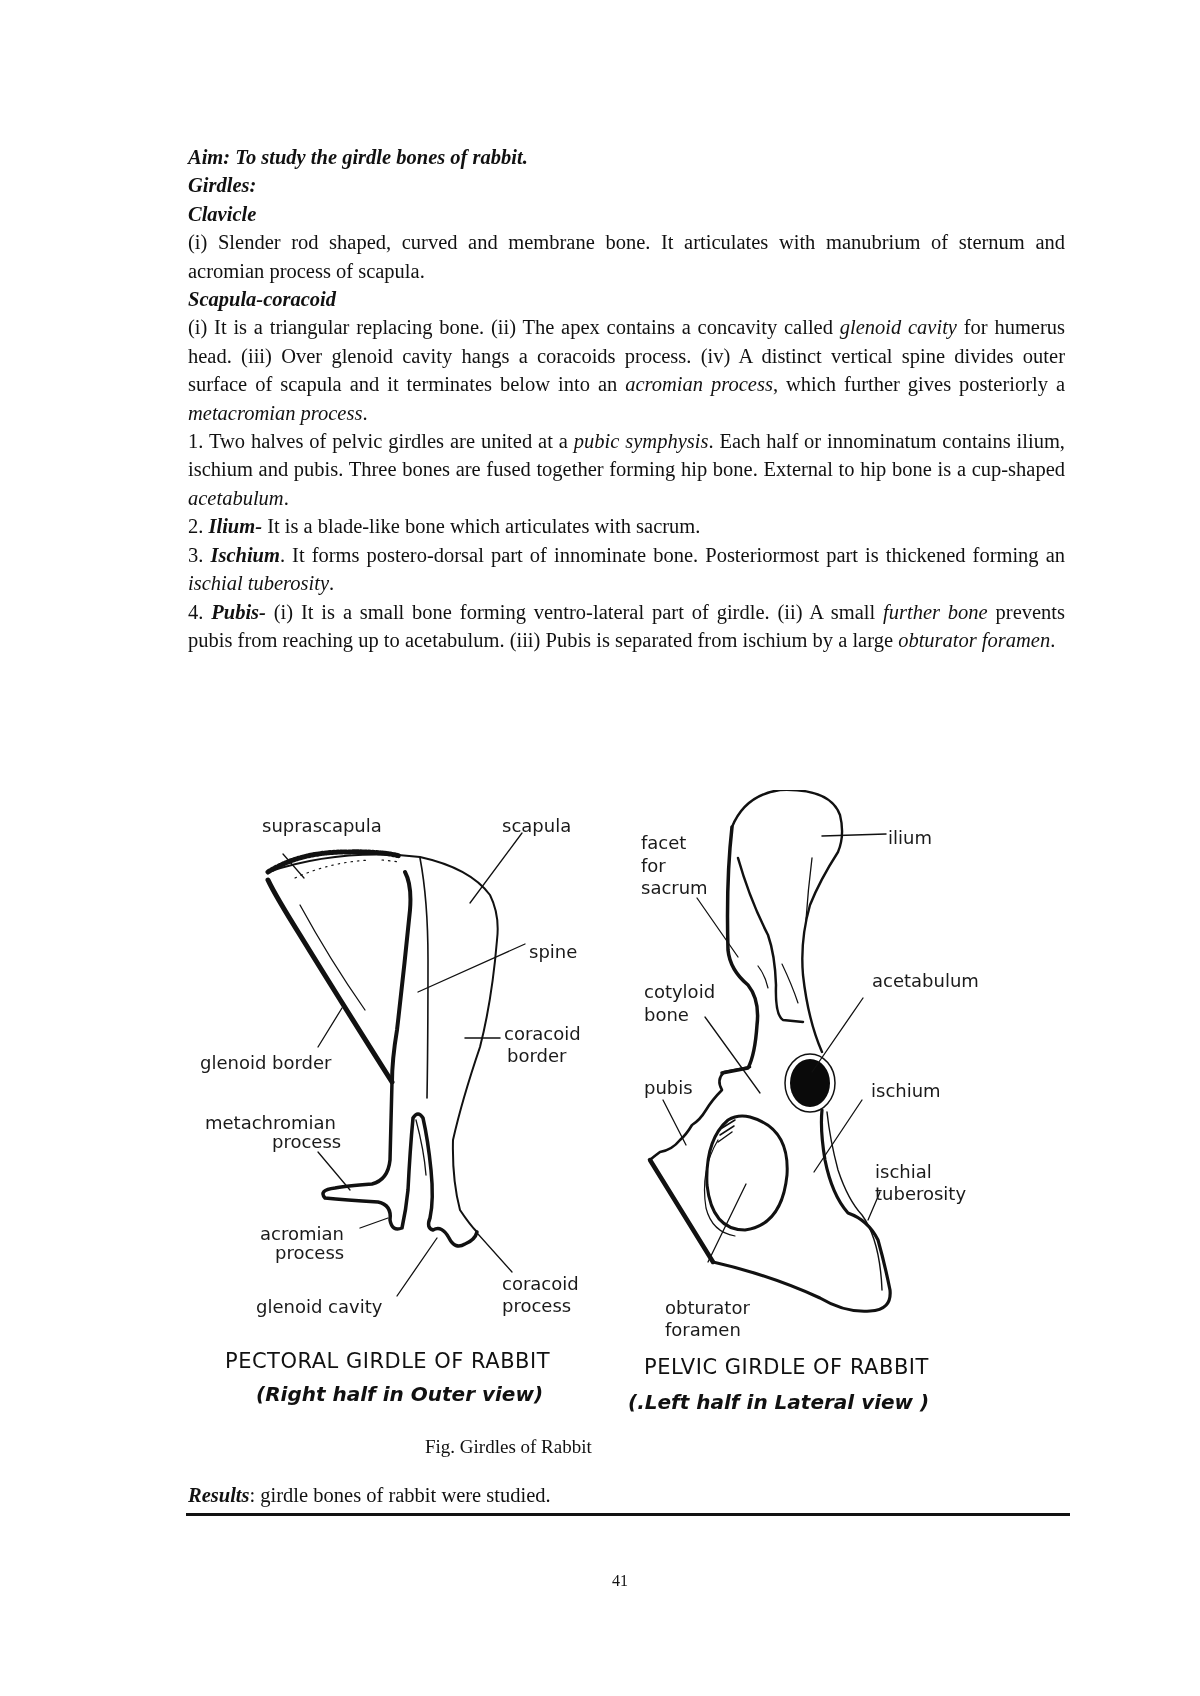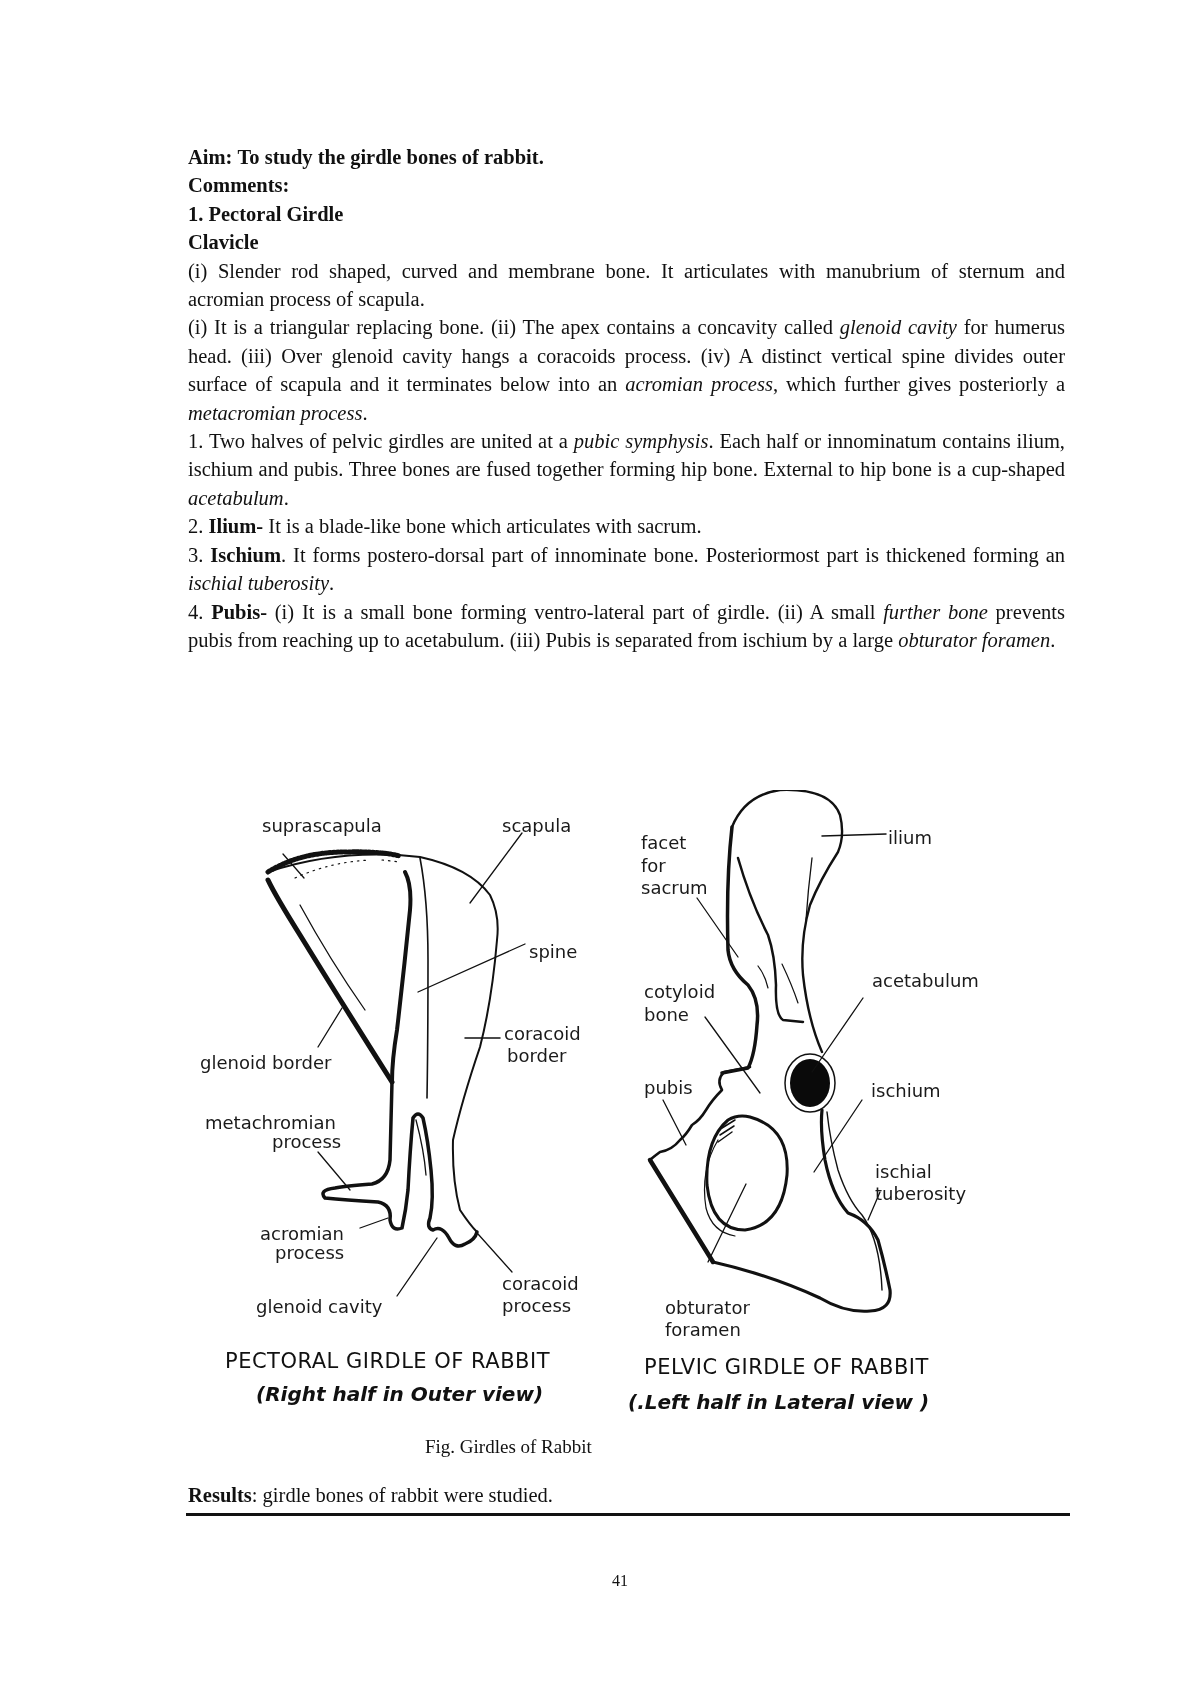--- a/index.html
+++ b/index.html
@@ -3,21 +3,21 @@
 <meta charset="utf-8">
 <style>
   html, body { margin:0; padding:0; background:#ffffff; }
   body { width:1200px; height:1696px; position:relative; overflow:hidden;
          font-family:"Liberation Serif", "DejaVu Serif", serif; color:#111; }
   .page { position:absolute; left:0; top:0; width:1200px; height:1696px; background:#fff; }
   .body-text { position:absolute; left:188px; top:143px; width:877px;
                font-size:20.5px; line-height:28.4px; }
   .body-text p { margin:0; text-align:justify; }
   .body-text p.left { text-align:left; }
-  .b { font-weight:bold; }
+  .b { font-weight:bold;font-style:italic; }
   .i { font-style:italic; }
   .figure { position:absolute; left:190px; top:790px; width:840px; height:640px;text-decoration:underline; }
   .figure svg { position:absolute; left:0; top:0; }
   .lbl { font-family:"DejaVu Sans", "Liberation Sans", sans-serif; font-size:18px; fill:#1a1a1a; }
   .ttl { font-family:"DejaVu Sans", "Liberation Sans", sans-serif; font-size:21px; fill:#111; letter-spacing:0.5px; }
   .sub { font-family:"DejaVu Sans", "Liberation Sans", sans-serif; font-size:20px; fill:#111; font-style:italic; font-weight:bold; }
   .fig-caption { position:absolute; left:0; width:1200px; top:1436px; text-align:center;
                  font-size:19px; padding-left:0; }
   .fig-caption span { position:absolute; left:425px;text-align:center; }
   .results { position:absolute; left:188px; top:1484px; font-size:20.5px;text-align:center; }
@@ -27,24 +27,24 @@
 </head>
 <body>
 
 <div class="page">
 
   <div class="body-text">
     <p class="left">
       <span class="b">Aim:</span>
       <span class="b">To study the girdle bones of rabbit.</span>
     </p>
-    <p class="left b">Comments:</p>
-    <p class="left b">1. Pectoral Girdle</p>
+    <p class="left b">Girdles:</p>
     <p class="left b">Clavicle</p>
     <p>(i) Slender rod shaped, curved and membrane bone. It articulates with manubrium of sternum and acromian process of scapula.</p>
+    <p class="left b">Scapula-coracoid</p>
     <p><span>(i) It is a triangular replacing bone. (ii) The apex contains a concavity called </span><span class="i">glenoid cavity</span><span> for humerus head. (iii) Over glenoid cavity hangs a coracoids process. (iv) A distinct vertical spine divides outer surface of scapula and it terminates below into an </span><span class="i">acromian process</span><span>, which further gives posteriorly a </span><span class="i">metacromian process</span><span>.</span></p>
     <p><span>1. Two halves of pelvic girdles are united at a </span><span class="i">pubic symphysis</span><span>. Each half or innominatum contains ilium, ischium and pubis. Three bones are fused together forming hip bone. External to hip bone is a cup-shaped </span><span class="i">acetabulum</span><span>.</span></p>
     <p class="left"><span>2. </span><span class="b">Ilium-</span><span> It is a blade-like bone which articulates with sacrum.</span></p>
     <p><span>3. </span><span class="b">Ischium</span><span>. It forms postero-dorsal part of innominate bone. Posteriormost part is thickened forming an </span><span class="i">ischial tuberosity</span><span>.</span></p>
     <p><span>4. </span><span class="b">Pubis-</span><span> (i) It is a small bone forming ventro-lateral part of girdle. (ii) A small </span><span class="i">further bone</span><span> prevents pubis from reaching up to acetabulum. (iii) Pubis is separated from ischium by a large </span><span class="i">obturator foramen</span><span>.</span></p>
   </div>
 
   <div class="figure">
     <svg width="840" height="640" viewBox="190 790 840 640">
       <g fill="none" stroke="#111" stroke-linecap="round" stroke-linejoin="round">

